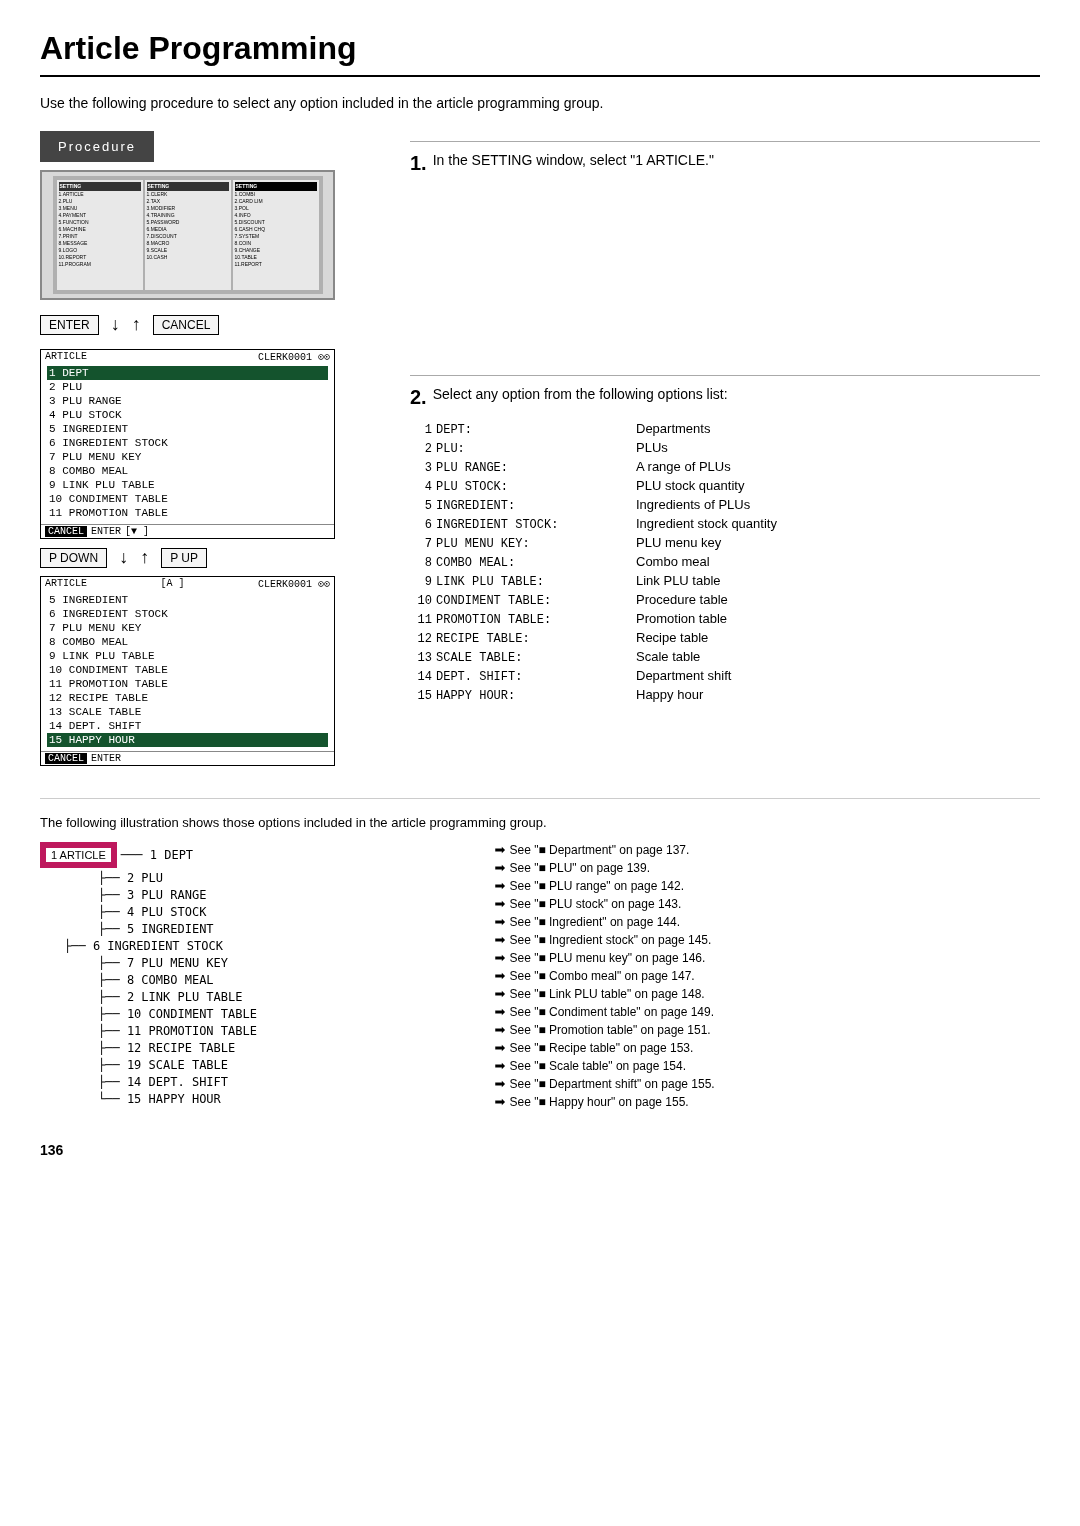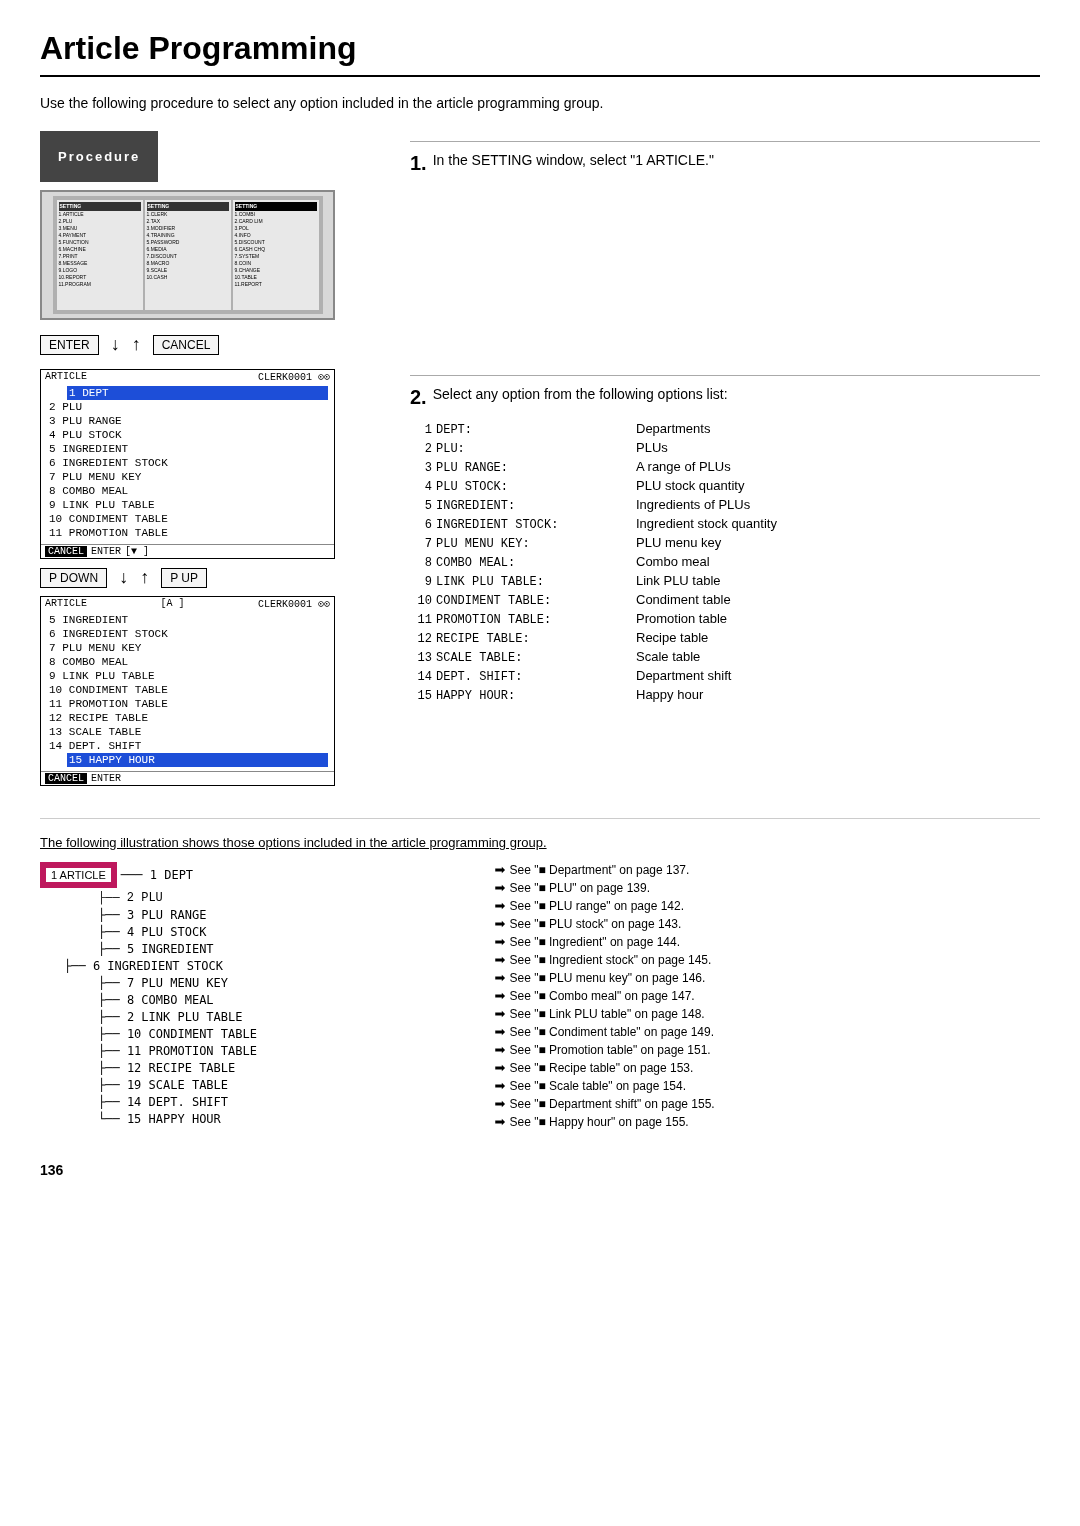--- a/index.html
+++ b/index.html
@@ -29,22 +29,22 @@
       margin-bottom: 20px;
     }
     .left-col { width: 340px; flex-shrink: 0; }
     .right-col { flex: 1; }
 
     
     .procedure-label {
       background: #444;
       color: #fff;
       font-size: 13px;
-      font-weight: bold;
-      padding: 18px 18px;
+      font-weight: normal;
+      padding: 8px 18px;
       display: inline-block;
       margin-bottom: 8px;
       letter-spacing: 2px;
     }
 
     
     .screen-box {
       border: 2px solid #888;
       background: #d8d8d8;
       width: 295px;
@@ -105,23 +105,22 @@
       font-size: 10px;
     }
     .article-box-content {
       padding: 2px 6px 4px;
     }
     .article-box-content .menu-item {
       padding: 1px 2px;
       font-size: 11px;
     }
     .menu-item.selected {
-      background: #1d4ed8;
+      background: #14532d;
       color: #fff;
-      margin-left: 20px;
     }
     .article-box-footer {
       border-top: 1px solid #888;
       padding: 1px 4px;
       font-size: 10px;
       display: flex;
       gap: 4px;
     }
     .footer-cancel {
       background: #000;
@@ -178,21 +177,21 @@
       gap: 12px;
       margin-bottom: 8px;
     }
 
     
     .illustration-section {
       margin-top: 24px;
       border-top: 1px solid #ccc;
       padding-top: 16px;
     }
-    .illus-text { font-size: 13px; margin-bottom: 12px; text-decoration: underline; }
+    .illus-text { font-size: 13px; margin-bottom: 12px; }
     .illus-tree {
       display: flex;
       gap: 0;
       font-size: 12px;
     }
     .illus-left { flex: 1; }
     .illus-right { flex: 1.2; }
     .tree-item {
       display: flex;
       align-items: center;
@@ -420,21 +419,21 @@
       <span class="opt-desc">Combo meal</span>
     </div>
         <div class="option-row">
       <span class="opt-num">9</span>
       <span class="opt-code">LINK PLU TABLE:</span>
       <span class="opt-desc">Link PLU table</span>
     </div>
         <div class="option-row">
       <span class="opt-num">10</span>
       <span class="opt-code">CONDIMENT TABLE:</span>
-      <span class="opt-desc">Condiment table</span>
+      <span class="opt-desc">Procedure table</span>
     </div>
         <div class="option-row">
       <span class="opt-num">11</span>
       <span class="opt-code">PROMOTION TABLE:</span>
       <span class="opt-desc">Promotion table</span>
     </div>
         <div class="option-row">
       <span class="opt-num">12</span>
       <span class="opt-code">RECIPE TABLE:</span>
       <span class="opt-desc">Recipe table</span>
@@ -463,21 +462,21 @@
   <p class="illus-text">The following illustration shows those options included in the article programming group.</p>
 
   <div class="illus-tree">
     <div class="illus-left">
       <div id="tree-left-content">
           <div style="display: flex; align-items: center; margin-bottom: 3px;">
             <span class="article-node">1 ARTICLE</span>
             <span style="font-family:monospace;font-size:12px;">─── 1 DEPT</span>
           </div>
           <div class="tree-item">
-            <span class="tree-branch" style="margin-left:58px;font-family:Liberation Mono, monospace;">├── 2 PLU</span>
+            <span class="tree-branch" style="margin-left:58px;">├── 2 PLU</span>
           </div>
           <div class="tree-item">
             <span class="tree-branch" style="margin-left:58px;">├── 3 PLU RANGE</span>
           </div>
           <div class="tree-item">
             <span class="tree-branch" style="margin-left:58px;">├── 4 PLU STOCK</span>
           </div>
           <div class="tree-item">
             <span class="tree-branch" style="margin-left:58px;">├── 5 INGREDIENT</span>
           </div>

